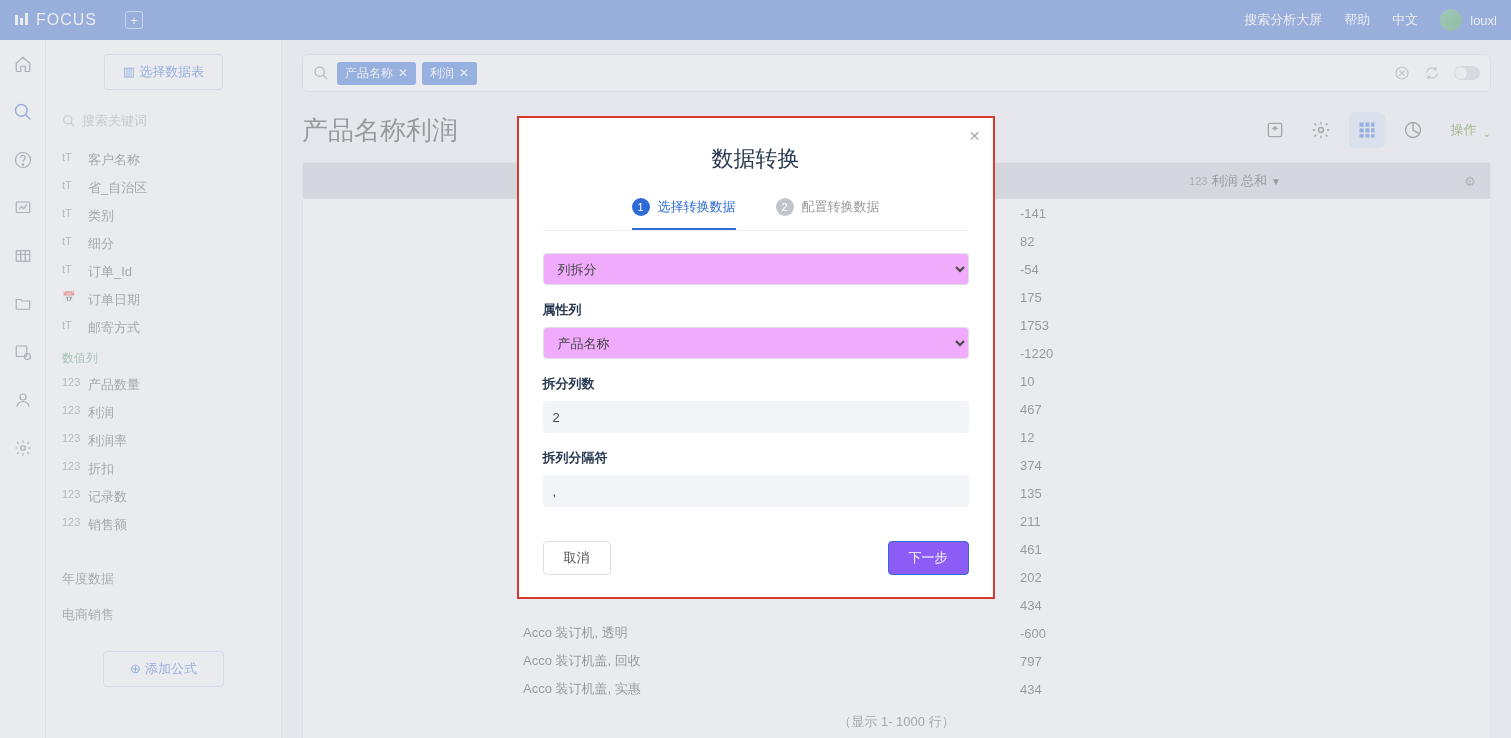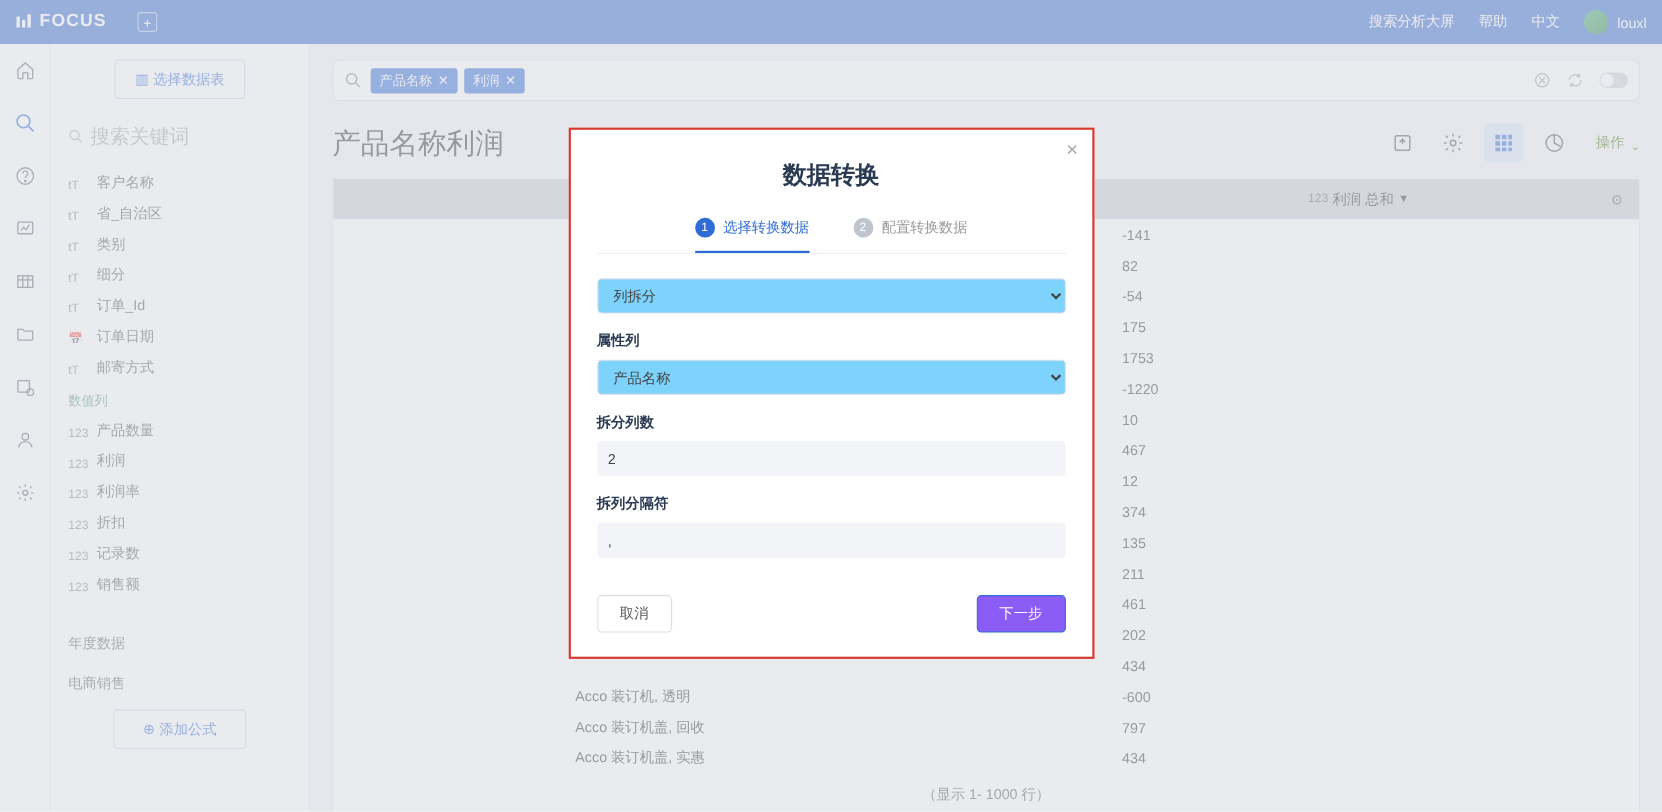--- a/index.html
+++ b/index.html
@@ -1,36 +1,36 @@
 <!DOCTYPE html>
 <html><head>
 <meta charset="utf-8">
 <style>
 *{box-sizing:border-box;margin:0;padding:0;font-family:-apple-system,BlinkMacSystemFont,"Segoe UI",Arial,sans-serif}
 body{background:#f5f6f8;overflow:hidden;width:1511px;height:738px;position:relative}
 .topbar{height:40px;background:#3366cc;display:flex;align-items:center;color:#fff;padding:0 14px;font-size:13px}
-.logo{display:flex;align-items:center;font-size:16px;font-weight:700;letter-spacing:1px}
+.logo{display:flex;align-items:center;font-size:16px;font-weight:400;letter-spacing:1px}
 .logo-icon{margin-right:6px}
 .plus-box{border:1px solid rgba(255,255,255,.6);border-radius:3px;width:18px;height:18px;display:flex;align-items:center;justify-content:center;margin-left:28px;font-size:13px;cursor:pointer}
 .top-spacer{flex:1}
 .top-link{margin-left:22px;font-size:13px;cursor:pointer}
 .avatar{width:22px;height:22px;border-radius:50%;background:linear-gradient(135deg,#4a7,#284);margin-left:22px;margin-right:8px}
 .main{display:flex;height:698px}
 .iconbar{width:46px;background:#fff;border-right:1px solid #e5e7eb;display:flex;flex-direction:column;align-items:center;padding-top:14px;gap:28px;color:#667}
 .iconbar .ic{width:20px;height:20px;cursor:pointer;display:flex;align-items:center;justify-content:center}
 .iconbar .active{color:#2f6cd6}
 .leftpanel{width:236px;background:#fff;border-right:1px solid #e7e9ed;padding:14px 0;overflow:hidden}
 .select-btn{display:block;margin:0 auto 16px;padding:8px 18px;border:1px solid #c8d4eb;border-radius:4px;color:#2f6cd6;font-size:13px;background:#fff;cursor:pointer}
-.search-kw{display:flex;align-items:center;padding:6px 16px;color:#aaa;font-size:18px;margin-bottom:10px}
+.search-kw{display:flex;align-items:center;padding:6px 16px;color:#aaa;font-size:13px;margin-bottom:10px}
 .search-kw svg{margin-right:6px}
-.field-row,.ds-row{display:flex;align-items:flex-end;padding:5px 16px;font-size:13px;color:#555;cursor:pointer}
+.field-row,.ds-row{display:flex;align-items:flex-start;padding:5px 16px;font-size:13px;color:#555;cursor:pointer}
 .field-row .ficon{width:20px;color:#888;font-size:11px;margin-right:6px}
 .section-label{padding:8px 16px 4px;font-size:12px;color:#5a9e6f}
 .ds-row{padding:9px 16px;color:#666}
-.add-formula{display:block;margin:6px auto 0;padding:8px 26px;border:1px solid #c8d4eb;border-radius:4px;color:#2f6cd6;font-size:13px;background:#fff;cursor:pointer}
+.add-formula{display:block;margin:18px auto 0;padding:8px 26px;border:1px solid #c8d4eb;border-radius:4px;color:#2f6cd6;font-size:13px;background:#fff;cursor:pointer}
 .content{flex:1;padding:14px 20px 0 20px;overflow:hidden}
 .qbar{display:flex;align-items:center;border:1px solid #d8dde6;border-radius:6px;background:#fff;height:38px;padding:0 10px}
 .qbar .sicon{color:#888;margin-right:8px}
 .chip{background:#2f6cd6;color:#fff;border-radius:3px;padding:3px 8px;font-size:12px;margin-right:6px;display:inline-flex;align-items:center}
 .chip .x{margin-left:5px;cursor:pointer}
 .qbar-spacer{flex:1}
 .qbar-icon{color:#999;margin-left:14px;cursor:pointer;display:flex;align-items:center}
 .toggle{width:26px;height:14px;border-radius:7px;background:#d0d3d9;position:relative;margin-left:14px;cursor:pointer}
 .toggle::after{content:"";position:absolute;left:1px;top:1px;width:12px;height:12px;border-radius:50%;background:#fff}
 .titlebar{display:flex;align-items:center;margin:20px 0 14px}
@@ -47,30 +47,30 @@
 .col-val .dd{margin-left:4px;font-size:10px}
 .gearc{width:40px;text-align:center;color:#777}
 .trow{display:flex;height:28px;align-items:center;font-size:13px;color:#333}
 .trow .cname{flex:1;padding-left:220px}
 .trow .cval{width:430px;text-align:left}
 .trow .cgear{width:40px}
 .footer-info{text-align:center;padding:10px 0;font-size:13px;color:#555}
 .modal-backdrop{position:absolute;inset:0;background:rgba(220,222,228,.6);display:flex;align-items:flex-start;justify-content:center}
 .modal{margin-top:116px;width:478px;background:#fff;border:2px solid #d63a2f;position:relative;padding:0}
 .modal-close{position:absolute;top:10px;right:12px;color:#aaa;font-size:14px;cursor:pointer}
-.modal-title{text-align:center;font-size:22px;color:#2a3a52;padding:26px 0 24px;font-weight:700}
+.modal-title{text-align:center;font-size:22px;color:#2a3a52;padding:26px 0 24px;font-weight:400}
 .steps{display:flex;justify-content:center;gap:40px;border-bottom:1px solid #eee;margin:0 24px;padding-bottom:14px}
 .step{display:flex;align-items:center;font-size:13px;color:#999}
 .step.active{color:#2f6cd6}
 .step-num{width:18px;height:18px;border-radius:50%;background:#c0c4cc;color:#fff;font-size:11px;display:flex;align-items:center;justify-content:center;margin-right:8px}
 .step.active .step-num{background:#2f6cd6}
 .step.active{border-bottom:2px solid #2f6cd6;padding-bottom:12px;margin-bottom:-14px}
 .mform{padding:22px 24px 8px}
 .flabel{font-size:13px;color:#2a3a52;font-weight:600;margin-bottom:8px}
-.fsel,.finp{width:100%;height:32px;border:1px solid #dcdfe6;border-radius:4px;padding:0 10px;font-size:13px;color:#444;background:#7dd3fc;margin-bottom:16px}
+.fsel,.finp{width:100%;height:32px;border:1px solid #dcdfe6;border-radius:4px;padding:0 10px;font-size:13px;color:#444;background:#f0abfc;margin-bottom:16px}
 .finp{background:#f3f4f7;border:none}
 .mactions{display:flex;justify-content:space-between;padding:10px 24px 22px}
 .btn{padding:7px 20px;border-radius:4px;font-size:13px;cursor:pointer;border:1px solid #dcdfe6;background:#fff;color:#555}
 .btn.primary{background:#8b5cf6;border-color:#2f6cd6;color:#fff}
 svg{display:block}
 </style>
 </head>
 <body>
 
 <div class="topbar">

